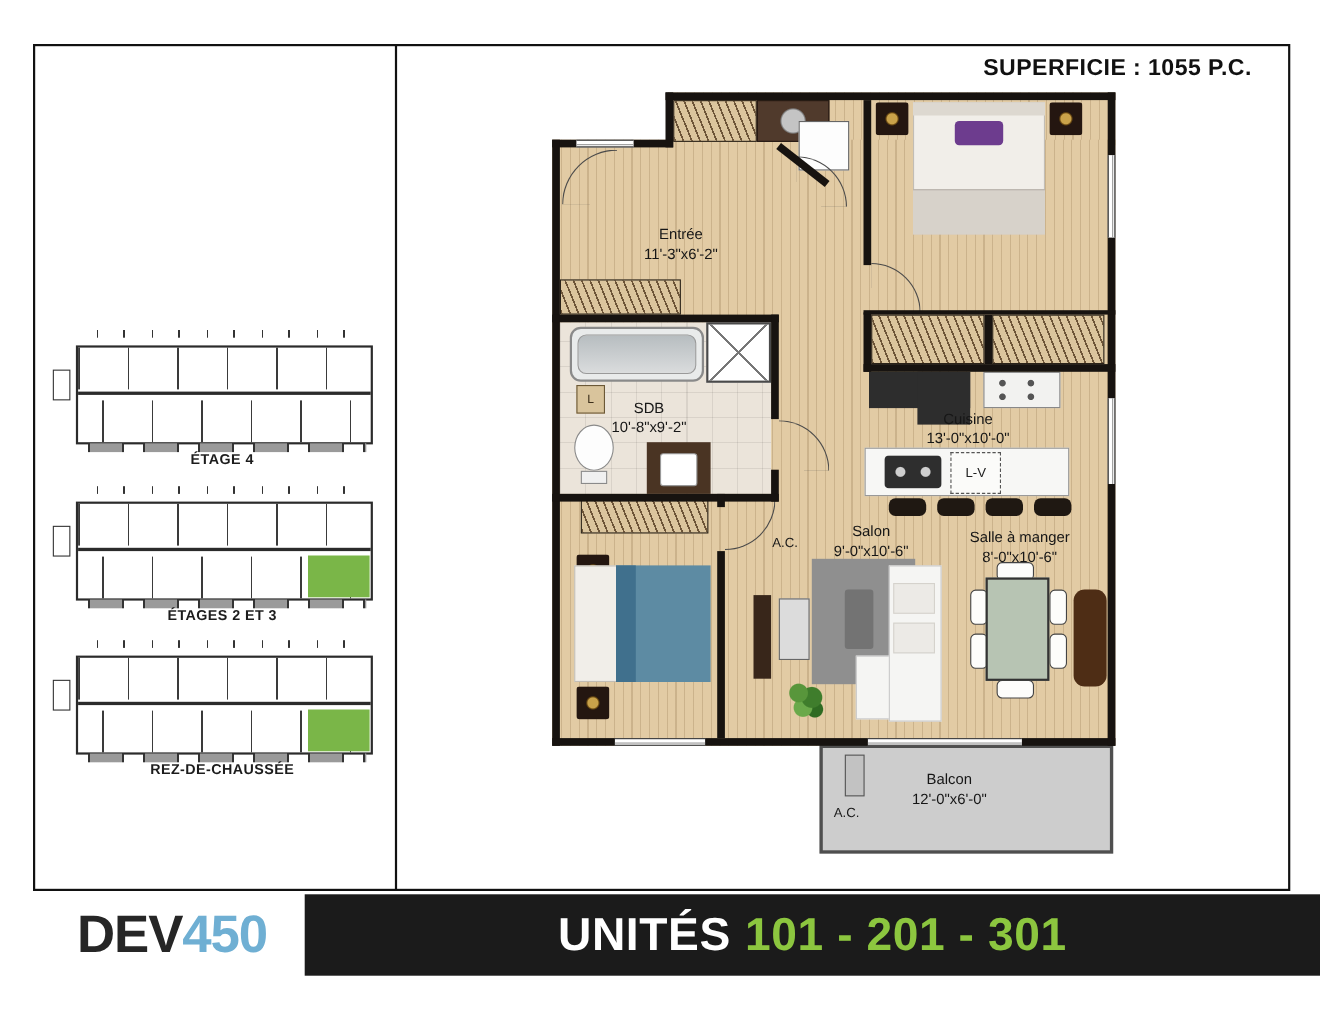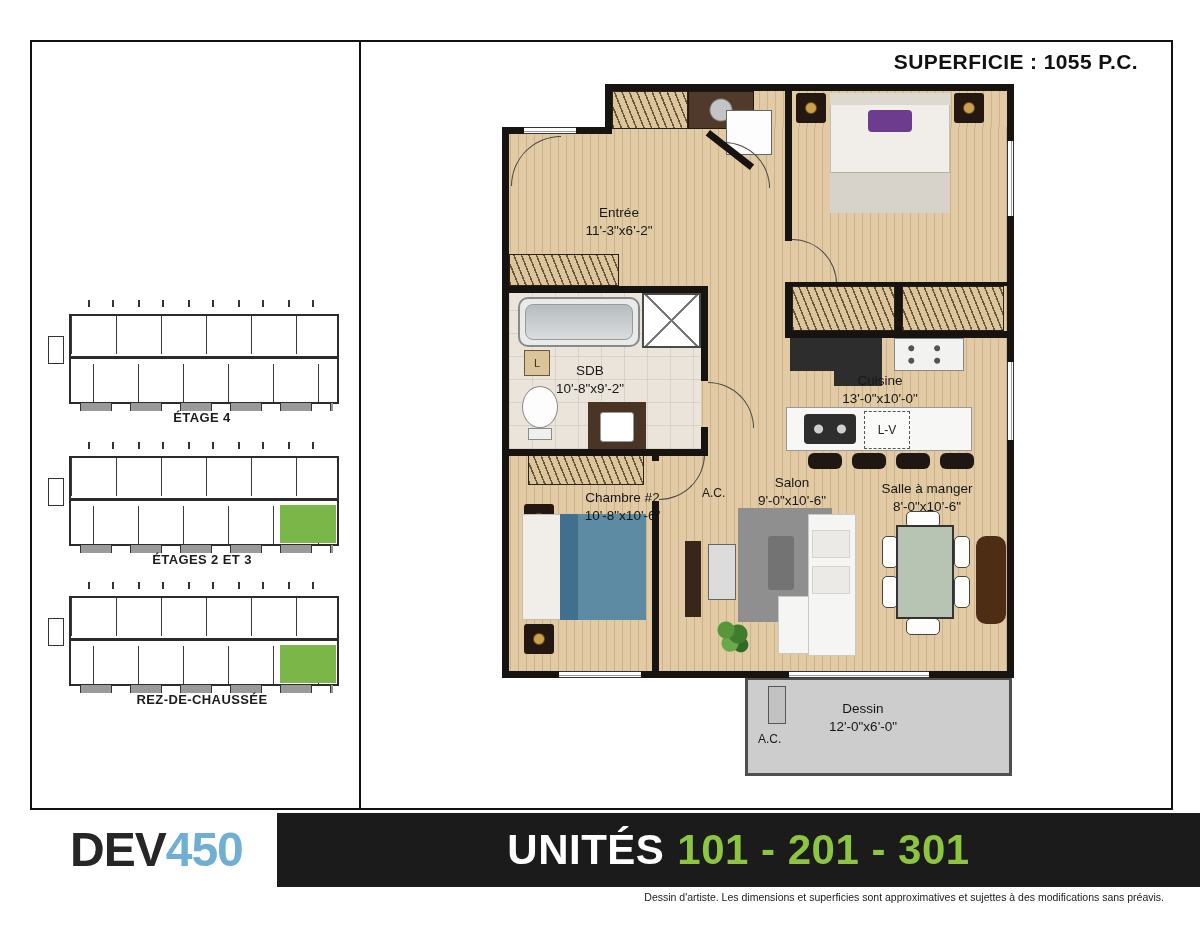--- a/index.html
+++ b/index.html
@@ -250,46 +250,41 @@
       <span>11'-3"x6'-2"</span>
     </div>
     <div class="rlabel" style="left:15px;top:278px;width:146px;">
       <span>SDB</span>
       <span>10'-8"x9'-2"</span>
     </div>
     <div class="rlabel" style="left:295px;top:288px;width:166px;">
       <span>Cuisine</span>
       <span>13'-0"x10'-0"</span>
     </div>
-    <div class="rlabel" style="left:38px;top:405px;width:165px;">
-      <span>Chambre #2</span>
-      <span>10'-8"x10'-6"</span>
-    </div>
     <div class="rlabel" style="left:230px;top:390px;width:120px;">
       <span>Salon</span>
       <span>9'-0"x10'-6"</span>
     </div>
     <div class="rlabel" style="left:342px;top:396px;width:166px;">
       <span>Salle à manger</span>
       <span>8'-0"x10'-6"</span>
     </div>
     <div class="slabel" style="left:200px;top:402px;width:40px;">A.C.</div>
   </div>
 
   <div class="balcony">
     <div class="bac"></div>
     <div class="slabel" style="left:10px;top:52px;width:40px;">A.C.</div>
     <div class="rlabel" style="left:35px;top:20px;width:160px;">
-      <span>Dessin</span>
+      <span>Balcon</span>
       <span>12'-0"x6'-0"</span>
     </div>
   </div>
 
   <div class="devlogo">
     <span class="d1">DEV</span><span class="d2">450</span>
   </div>
   <div class="banner">
     <span class="b1">UNITÉS</span>
     <span class="b2">101 - 201 - 301</span>
   </div>
-  <div class="disclaimer">Dessin d'artiste. Les dimensions et superficies sont approximatives et sujettes à des modifications sans préavis.</div>
 
 </div>
 
 </body></html>

